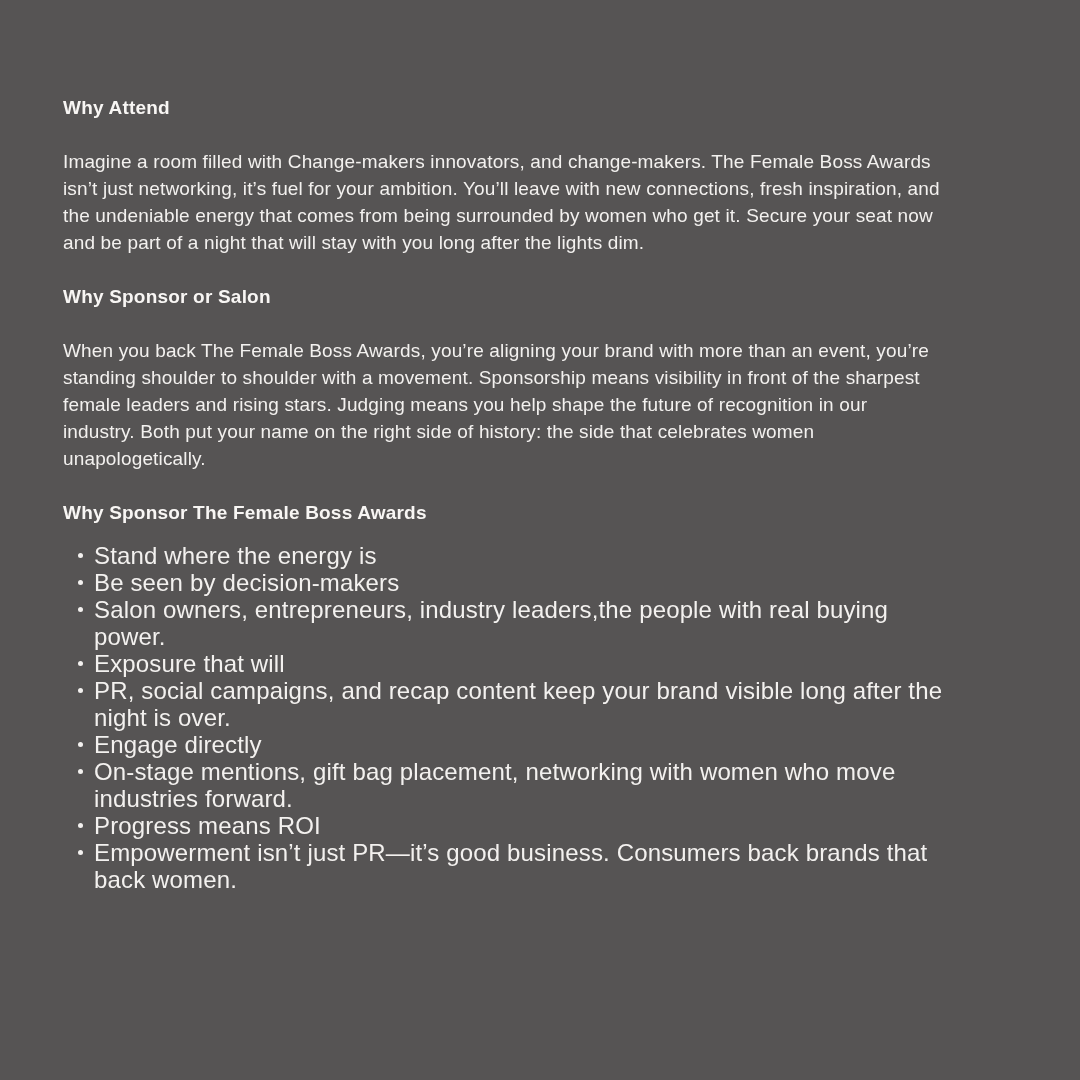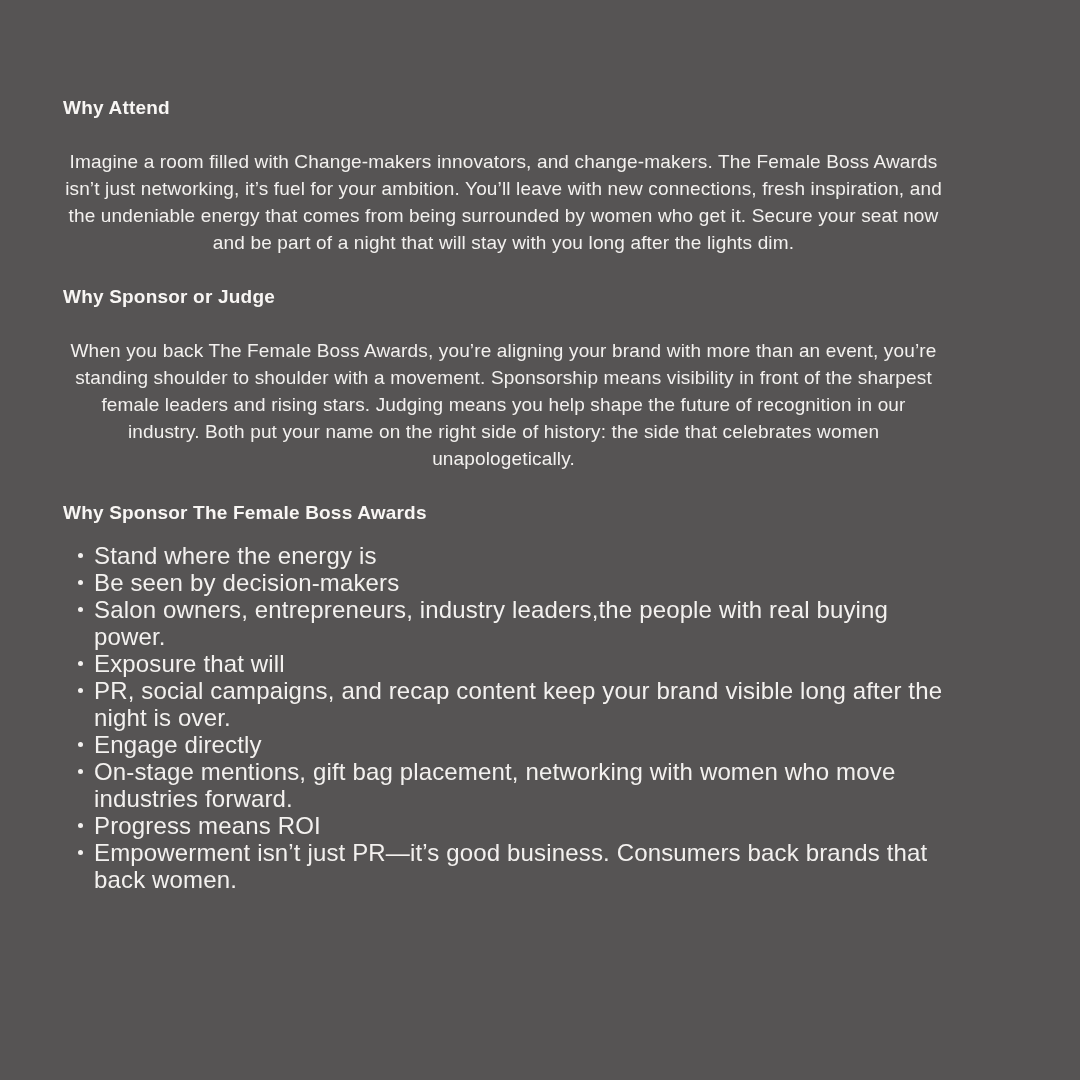--- a/index.html
+++ b/index.html
@@ -36,21 +36,20 @@
   }
   h2.section-heading.tight {
     margin-bottom: 16px;
   }
   p.section-paragraph {
     margin: 0;
     font-size: 19px;
     line-height: 27px;
     letter-spacing: 0.15px;
     color: #f3f1ef;
-    text-align: center;
   }
   ul.bullet-list {
     margin: 0;
     padding: 0;
     list-style: none;
   }
   ul.bullet-list li {
     position: relative;
     margin: 0;
     padding-left: 31px;
@@ -75,21 +74,21 @@
 
 <div class="canvas">
   <div class="content">
 
     <section class="block">
       <h2 class="section-heading">Why Attend</h2>
       <p class="section-paragraph">Imagine a room filled with Change-makers innovators, and change-makers. The Female Boss Awards isn’t just networking, it’s fuel for your ambition. You’ll leave with new connections, fresh inspiration, and the undeniable energy that comes from being surrounded by women who get it. Secure your seat now and be part of a night that will stay with you long after the lights dim.</p>
     </section>
 
     <section class="block">
-      <h2 class="section-heading">Why Sponsor or Judge</h2>
+      <h2 class="section-heading">Why Sponsor or Salon</h2>
       <p class="section-paragraph">When you back The Female Boss Awards, you’re aligning your brand with more than an event, you’re standing shoulder to shoulder with a movement. Sponsorship means visibility in front of the sharpest female leaders and rising stars. Judging means you help shape the future of recognition in our industry. Both put your name on the right side of history: the side that celebrates women unapologetically.</p>
     </section>
 
     <section class="block">
       <h2 class="section-heading tight">Why Sponsor The Female Boss Awards</h2>
       <ul class="bullet-list">
         <li>Stand where the energy is</li>
         <li>Be seen by decision-makers</li>
         <li>Salon owners, entrepreneurs, industry leaders,the people with real buying power.</li>
         <li>Exposure that will</li>

